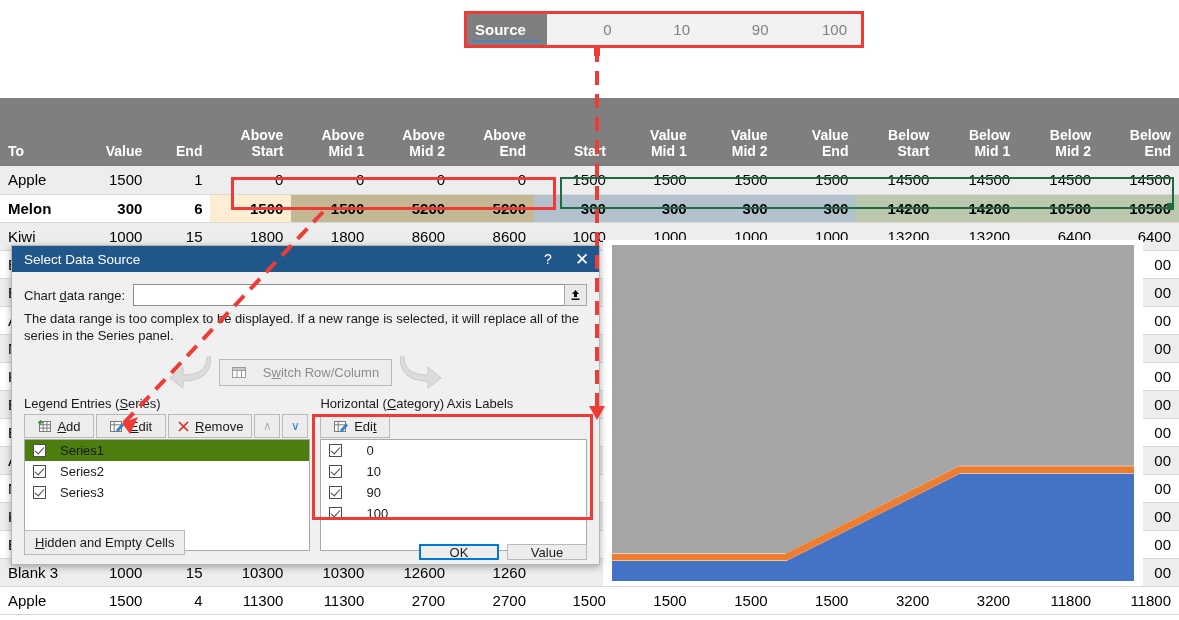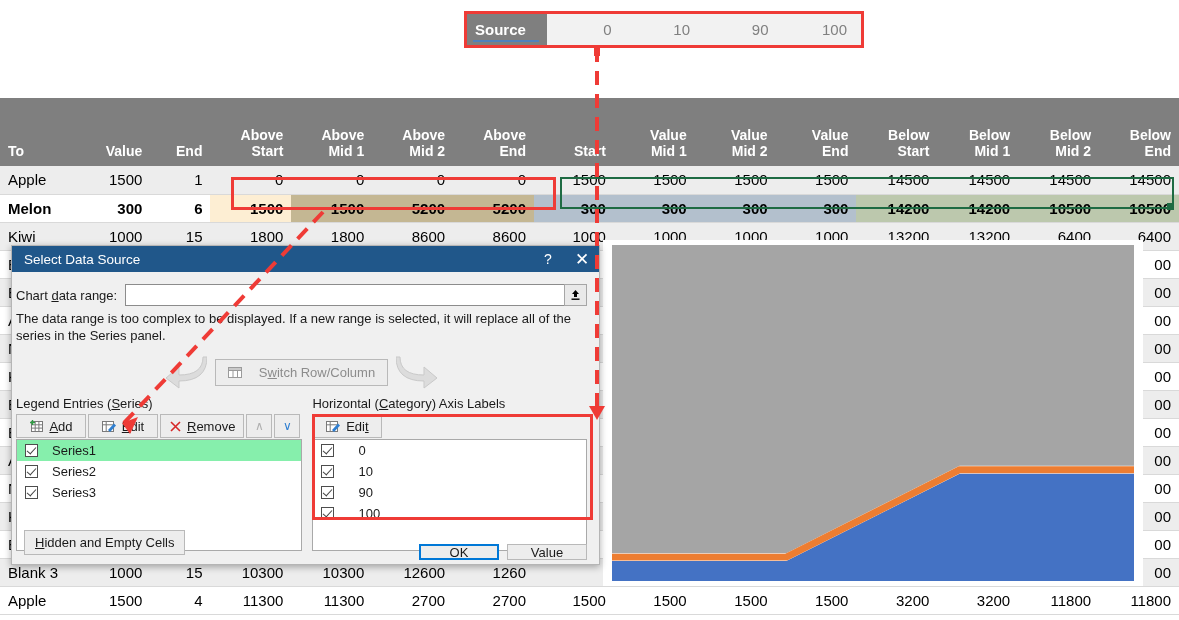--- a/index.html
+++ b/index.html
@@ -150,21 +150,21 @@
     font-size: 13.5px;
   }
   #dialog-title { flex: 1; }
   .titlebar-btn {
     width: 34px; height: 26px;
     display:flex; align-items:center; justify-content:center;
     color:#fff; font-size:14px;
   }
   #dialog-close { font-size: 17px; font-weight: 300; }
 
-  #dlg-body { padding: 8px 12px 0 4px; }
+  #dlg-body { padding: 8px 12px 0 12px; }
 
   .row-range { display:flex; align-items:center; margin-top: 4px; }
   .row-range label { font-size: 13px; margin-right: 8px; white-space:nowrap; }
   #chart-range-input {
     flex: 1;
     height: 22px;
     border: 1px solid #8c8c8c;
     background: #ffffff;
     font-family:"Liberation Sans", sans-serif;
     font-size: 13px;
@@ -227,21 +227,21 @@
     height: 112px;
     overflow: hidden;
     margin-top: 1px;
   }
   .list-row {
     display:flex; align-items:center;
     height: 21px;
     padding-left: 8px;
     font-size: 13px;
   }
-  .list-row.selected { background:#86efac; }
+  .list-row.selected { background:#4d7c0f; }
   .chk {
     width: 13px; height: 13px;
     border: 1px solid #4d4d4d;
     background: #fff;
     margin-right: 14px;
     position: relative;
     flex: none;
   }
   .chk:after {
     content:"";

